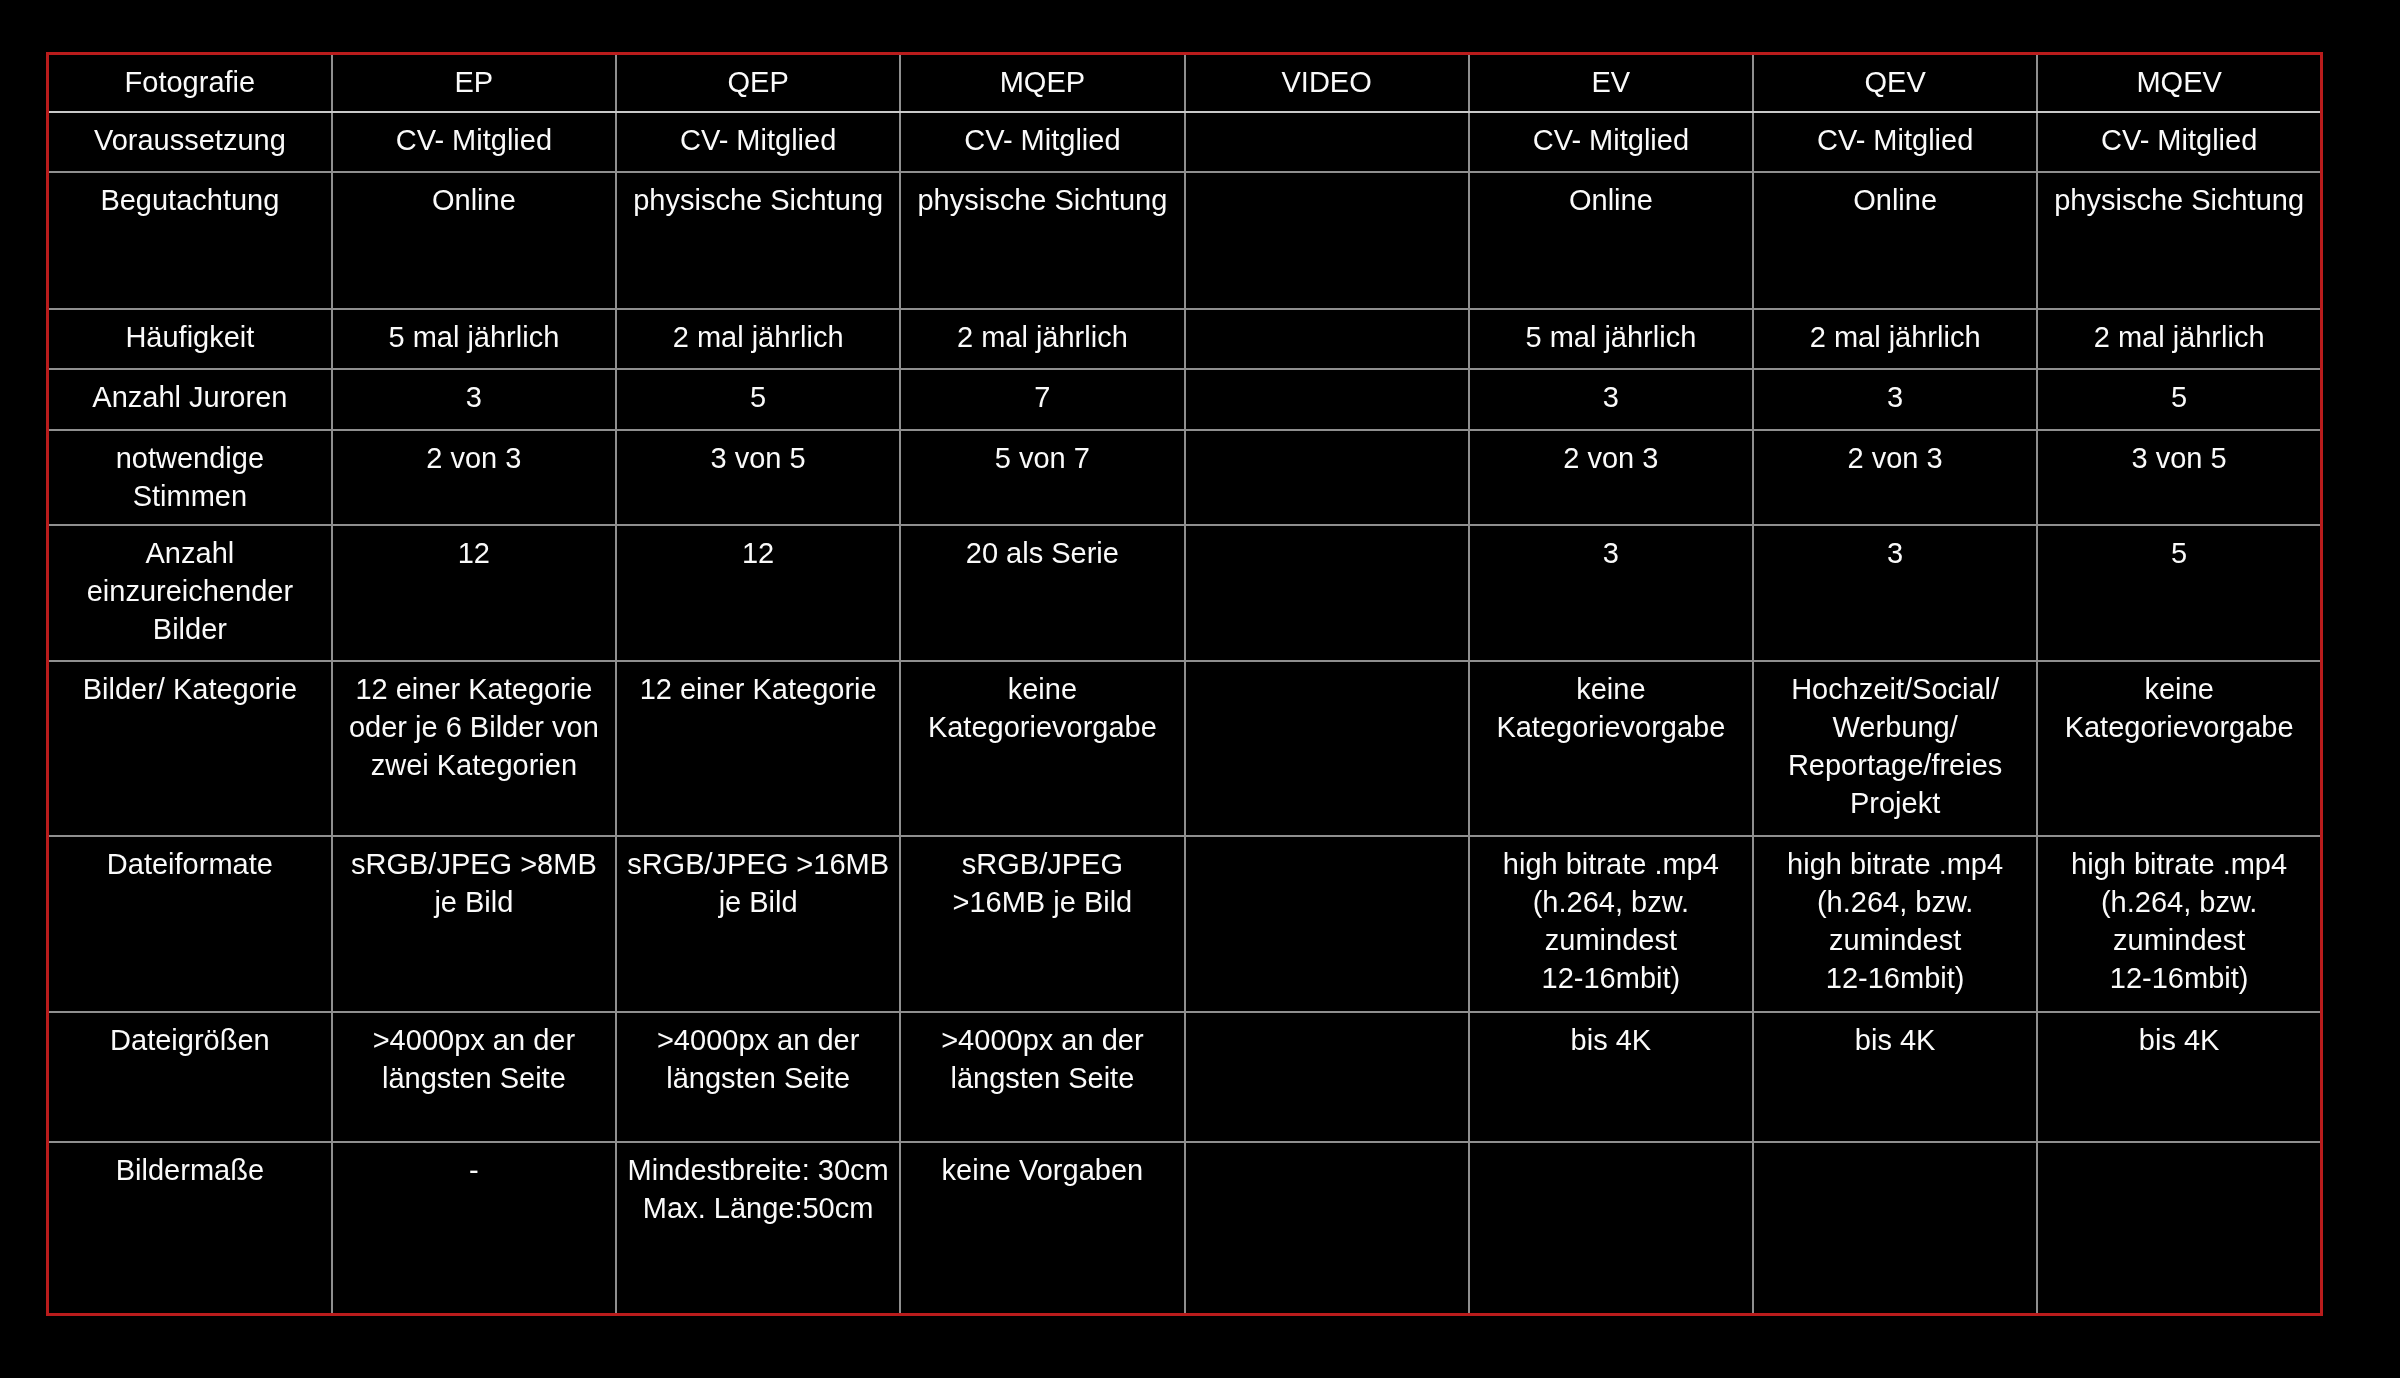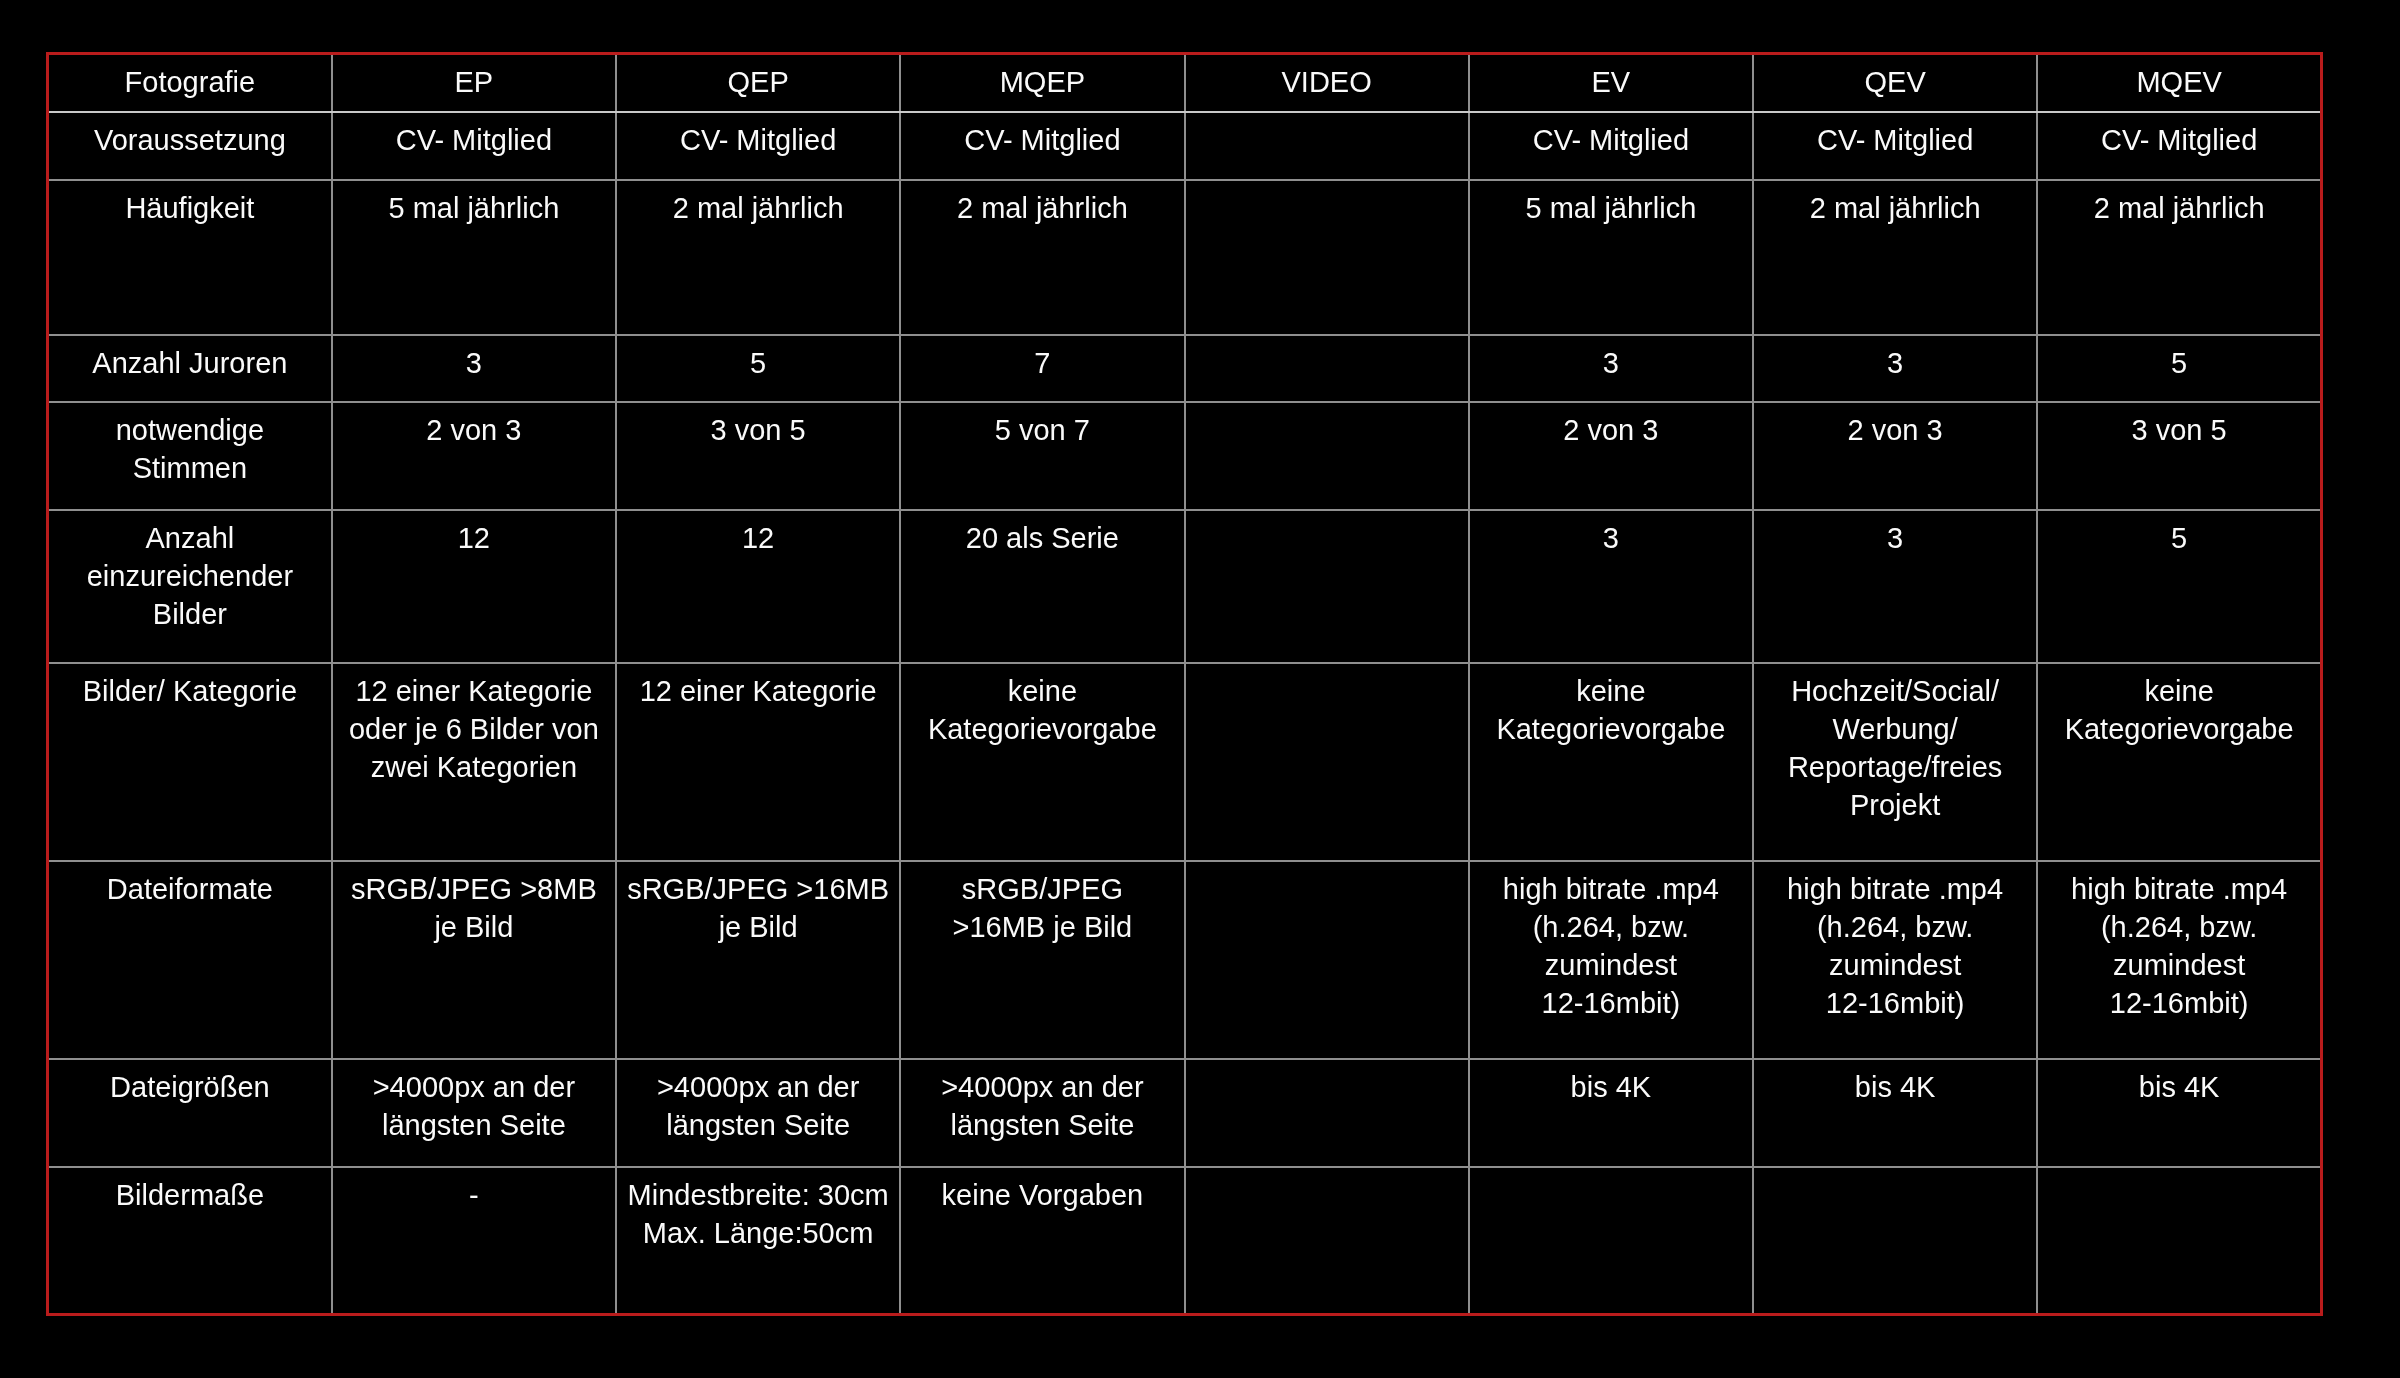--- a/index.html
+++ b/index.html
@@ -84,20 +84,30 @@
     <td>CV- Mitglied</td>
     <td>CV- Mitglied</td>
     <td>CV- Mitglied</td>
     <td></td>
     <td>CV- Mitglied</td>
     <td>CV- Mitglied</td>
     <td>CV- Mitglied</td>
   </tr>
 
 
+  <tr>
+    <th>Begutachtung</th>
+    <td>Online</td>
+    <td>physische Sichtung</td>
+    <td>physische Sichtung</td>
+    <td></td>
+    <td>Online</td>
+    <td>Online</td>
+    <td>physische Sichtung</td>
+  </tr>
 
   <tr>
     <th>Häufigkeit</th>
     <td>5 mal jährlich</td>
     <td>2 mal jährlich</td>
     <td>2 mal jährlich</td>
     <td></td>
     <td>5 mal jährlich</td>
     <td>2 mal jährlich</td>
     <td>2 mal jährlich</td>

